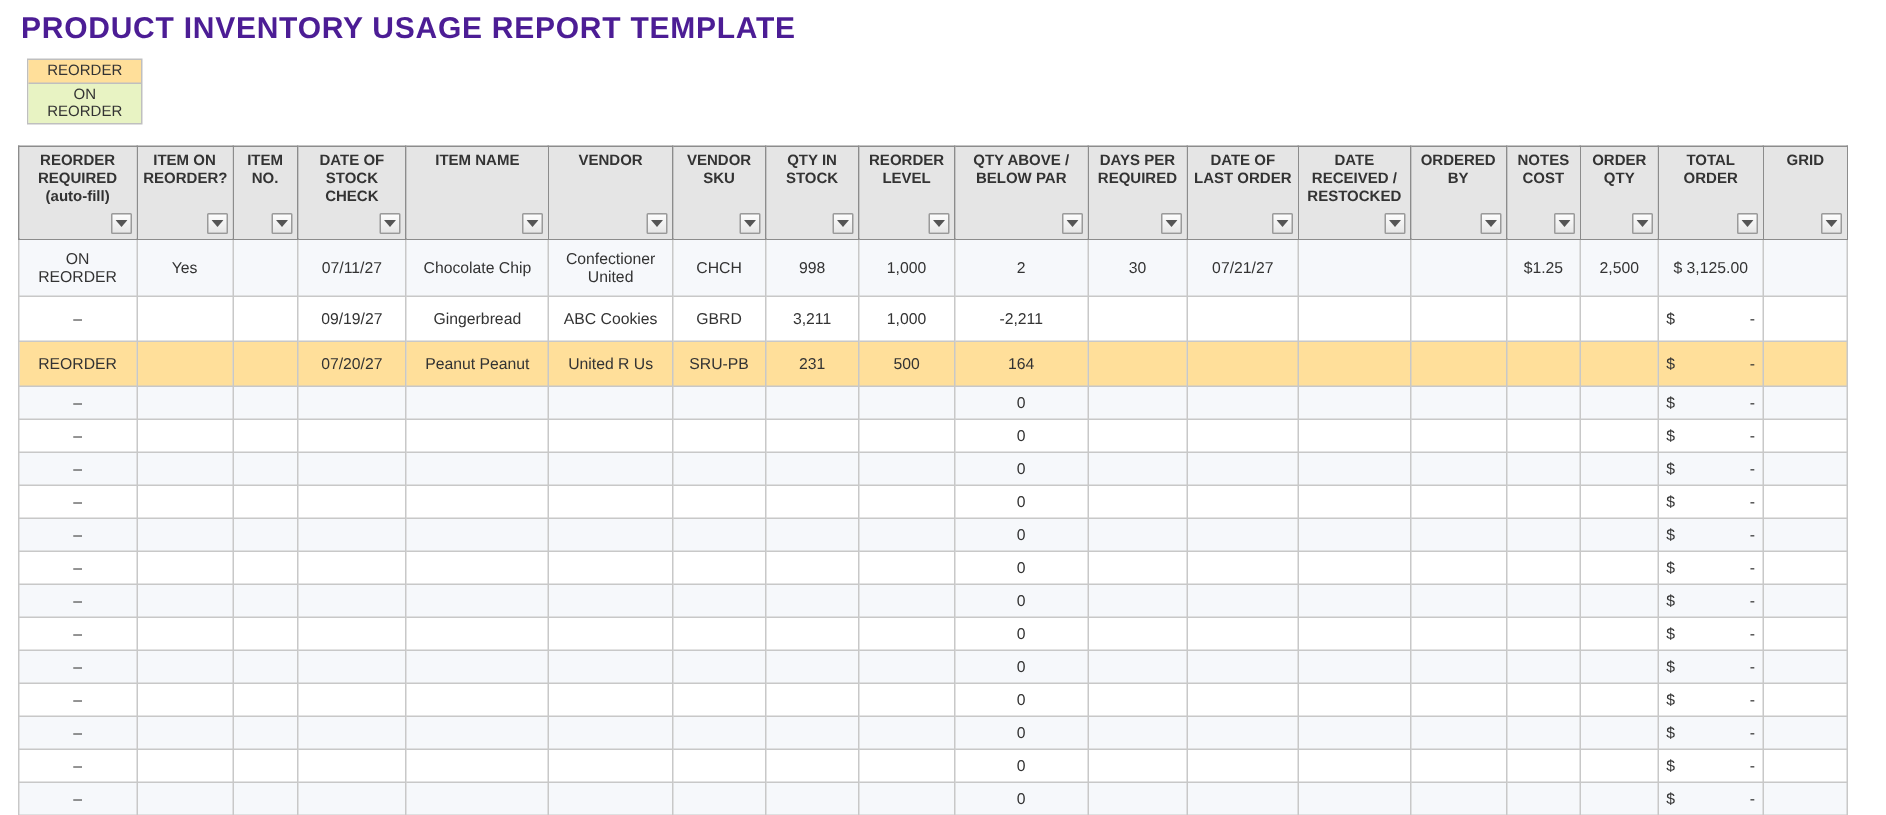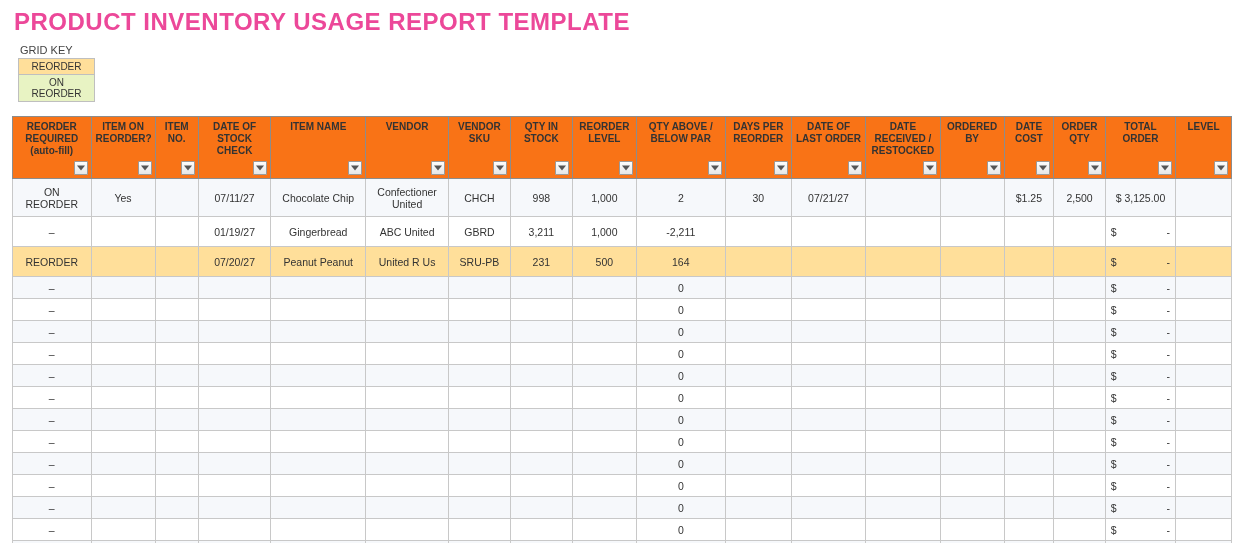--- a/index.html
+++ b/index.html
@@ -6,23 +6,23 @@
   body {
     margin: 0;
     padding: 8px 12px;
     font-family: Arial, Helvetica, sans-serif;
     font-size: 11px;
     color: #333;
     background: #fff;
   }
   .title {
     font-family: "Century Gothic", Arial, sans-serif;
-    font-size: 24px;
+    font-size: 20px;
     font-weight: bold;
-    color: #ec4899;
+    color: #4c1d95;
     letter-spacing: 0.5px;
     margin: 0 0 8px 2px;
   }
   .gridkey-wrap { margin-left: 6px; margin-bottom: 14px; }
   .gridkey-label {
     font-size: 11px;
     color: #444;
     margin-bottom: 2px;
     padding-left: 2px;
   }
@@ -39,21 +39,21 @@
   .gridkey-cell:last-child { border-bottom: none; }
   .bg-reorder    { background: #ffdf9a; }
   .bg-onreorder  { background: #e8f3c3; }
 
   table.grid {
     border-collapse: collapse;
     width: 1220px;
     table-layout: fixed;
   }
   table.grid th {
-    background: #f97316;
+    background: #e5e5e5;
     border: 1px solid #8c8c8c;
     font-size: 10px;
     font-weight: bold;
     color: #333;
     padding: 4px 4px 2px 4px;
     vertical-align: top;
     text-align: center;
     position: relative;
     height: 62px;
   }
@@ -120,21 +120,20 @@
   col.c16 { width: 50px; }
   col.c17 { width: 68px; }
   col.c18 { width: 54px; }
 </style>
 </head>
 <body>
 
 <div class="title">PRODUCT INVENTORY USAGE REPORT TEMPLATE</div>
 
 <div class="gridkey-wrap">
-  <div class="gridkey-label">GRID KEY</div>
   <div class="gridkey-box">
     <div class="gridkey-cell bg-reorder">REORDER</div>
     <div class="gridkey-cell bg-onreorder">ON REORDER</div>
   </div>
 </div>
 
 <table class="grid">
   <colgroup>
     <col class="c1">
       <col class="c2">
@@ -231,21 +230,21 @@
         </th>
         <th>
           <span class="hdr-text">QTY ABOVE / BELOW PAR</span>
           <div class="filter-btn">
             <svg viewBox="0 0 10 6">
               <polygon points="0,0 10,0 5,6" fill="#555"></polygon>
             </svg>
           </div>
         </th>
         <th>
-          <span class="hdr-text">DAYS PER REORDER</span>
+          <span class="hdr-text">DAYS PER REQUIRED</span>
           <div class="filter-btn">
             <svg viewBox="0 0 10 6">
               <polygon points="0,0 10,0 5,6" fill="#555"></polygon>
             </svg>
           </div>
         </th>
         <th>
           <span class="hdr-text">DATE OF LAST ORDER</span>
           <div class="filter-btn">
             <svg viewBox="0 0 10 6">
@@ -263,21 +262,21 @@
         </th>
         <th>
           <span class="hdr-text">ORDERED BY</span>
           <div class="filter-btn">
             <svg viewBox="0 0 10 6">
               <polygon points="0,0 10,0 5,6" fill="#555"></polygon>
             </svg>
           </div>
         </th>
         <th>
-          <span class="hdr-text">DATE COST</span>
+          <span class="hdr-text">NOTES COST</span>
           <div class="filter-btn">
             <svg viewBox="0 0 10 6">
               <polygon points="0,0 10,0 5,6" fill="#555"></polygon>
             </svg>
           </div>
         </th>
         <th>
           <span class="hdr-text">ORDER QTY</span>
           <div class="filter-btn">
             <svg viewBox="0 0 10 6">
@@ -287,21 +286,21 @@
         </th>
         <th>
           <span class="hdr-text">TOTAL ORDER</span>
           <div class="filter-btn">
             <svg viewBox="0 0 10 6">
               <polygon points="0,0 10,0 5,6" fill="#555"></polygon>
             </svg>
           </div>
         </th>
         <th>
-          <span class="hdr-text">LEVEL</span>
+          <span class="hdr-text">GRID</span>
           <div class="filter-btn">
             <svg viewBox="0 0 10 6">
               <polygon points="0,0 10,0 5,6" fill="#555"></polygon>
             </svg>
           </div>
         </th>
       </tr>
   </thead>
   <tbody id="tbody">
       <tr class="row-onreorder row-dataA">
@@ -321,23 +320,23 @@
         <td></td>
         <td class="align-right">$1.25</td>
         <td class="align-right">2,500</td>
         <td class="align-right">$ 3,125.00</td>
         <td></td>
       </tr>
       <tr class="row-dataB">
         <td>–</td>
         <td></td>
         <td></td>
-        <td>01/19/27</td>
+        <td>09/19/27</td>
         <td>Gingerbread</td>
-        <td>ABC United</td>
+        <td>ABC Cookies</td>
         <td>GBRD</td>
         <td>3,211</td>
         <td>1,000</td>
         <td>-2,211</td>
         <td></td>
         <td></td>
         <td></td>
         <td></td>
         <td class="align-right"></td>
         <td class="align-right"></td>

